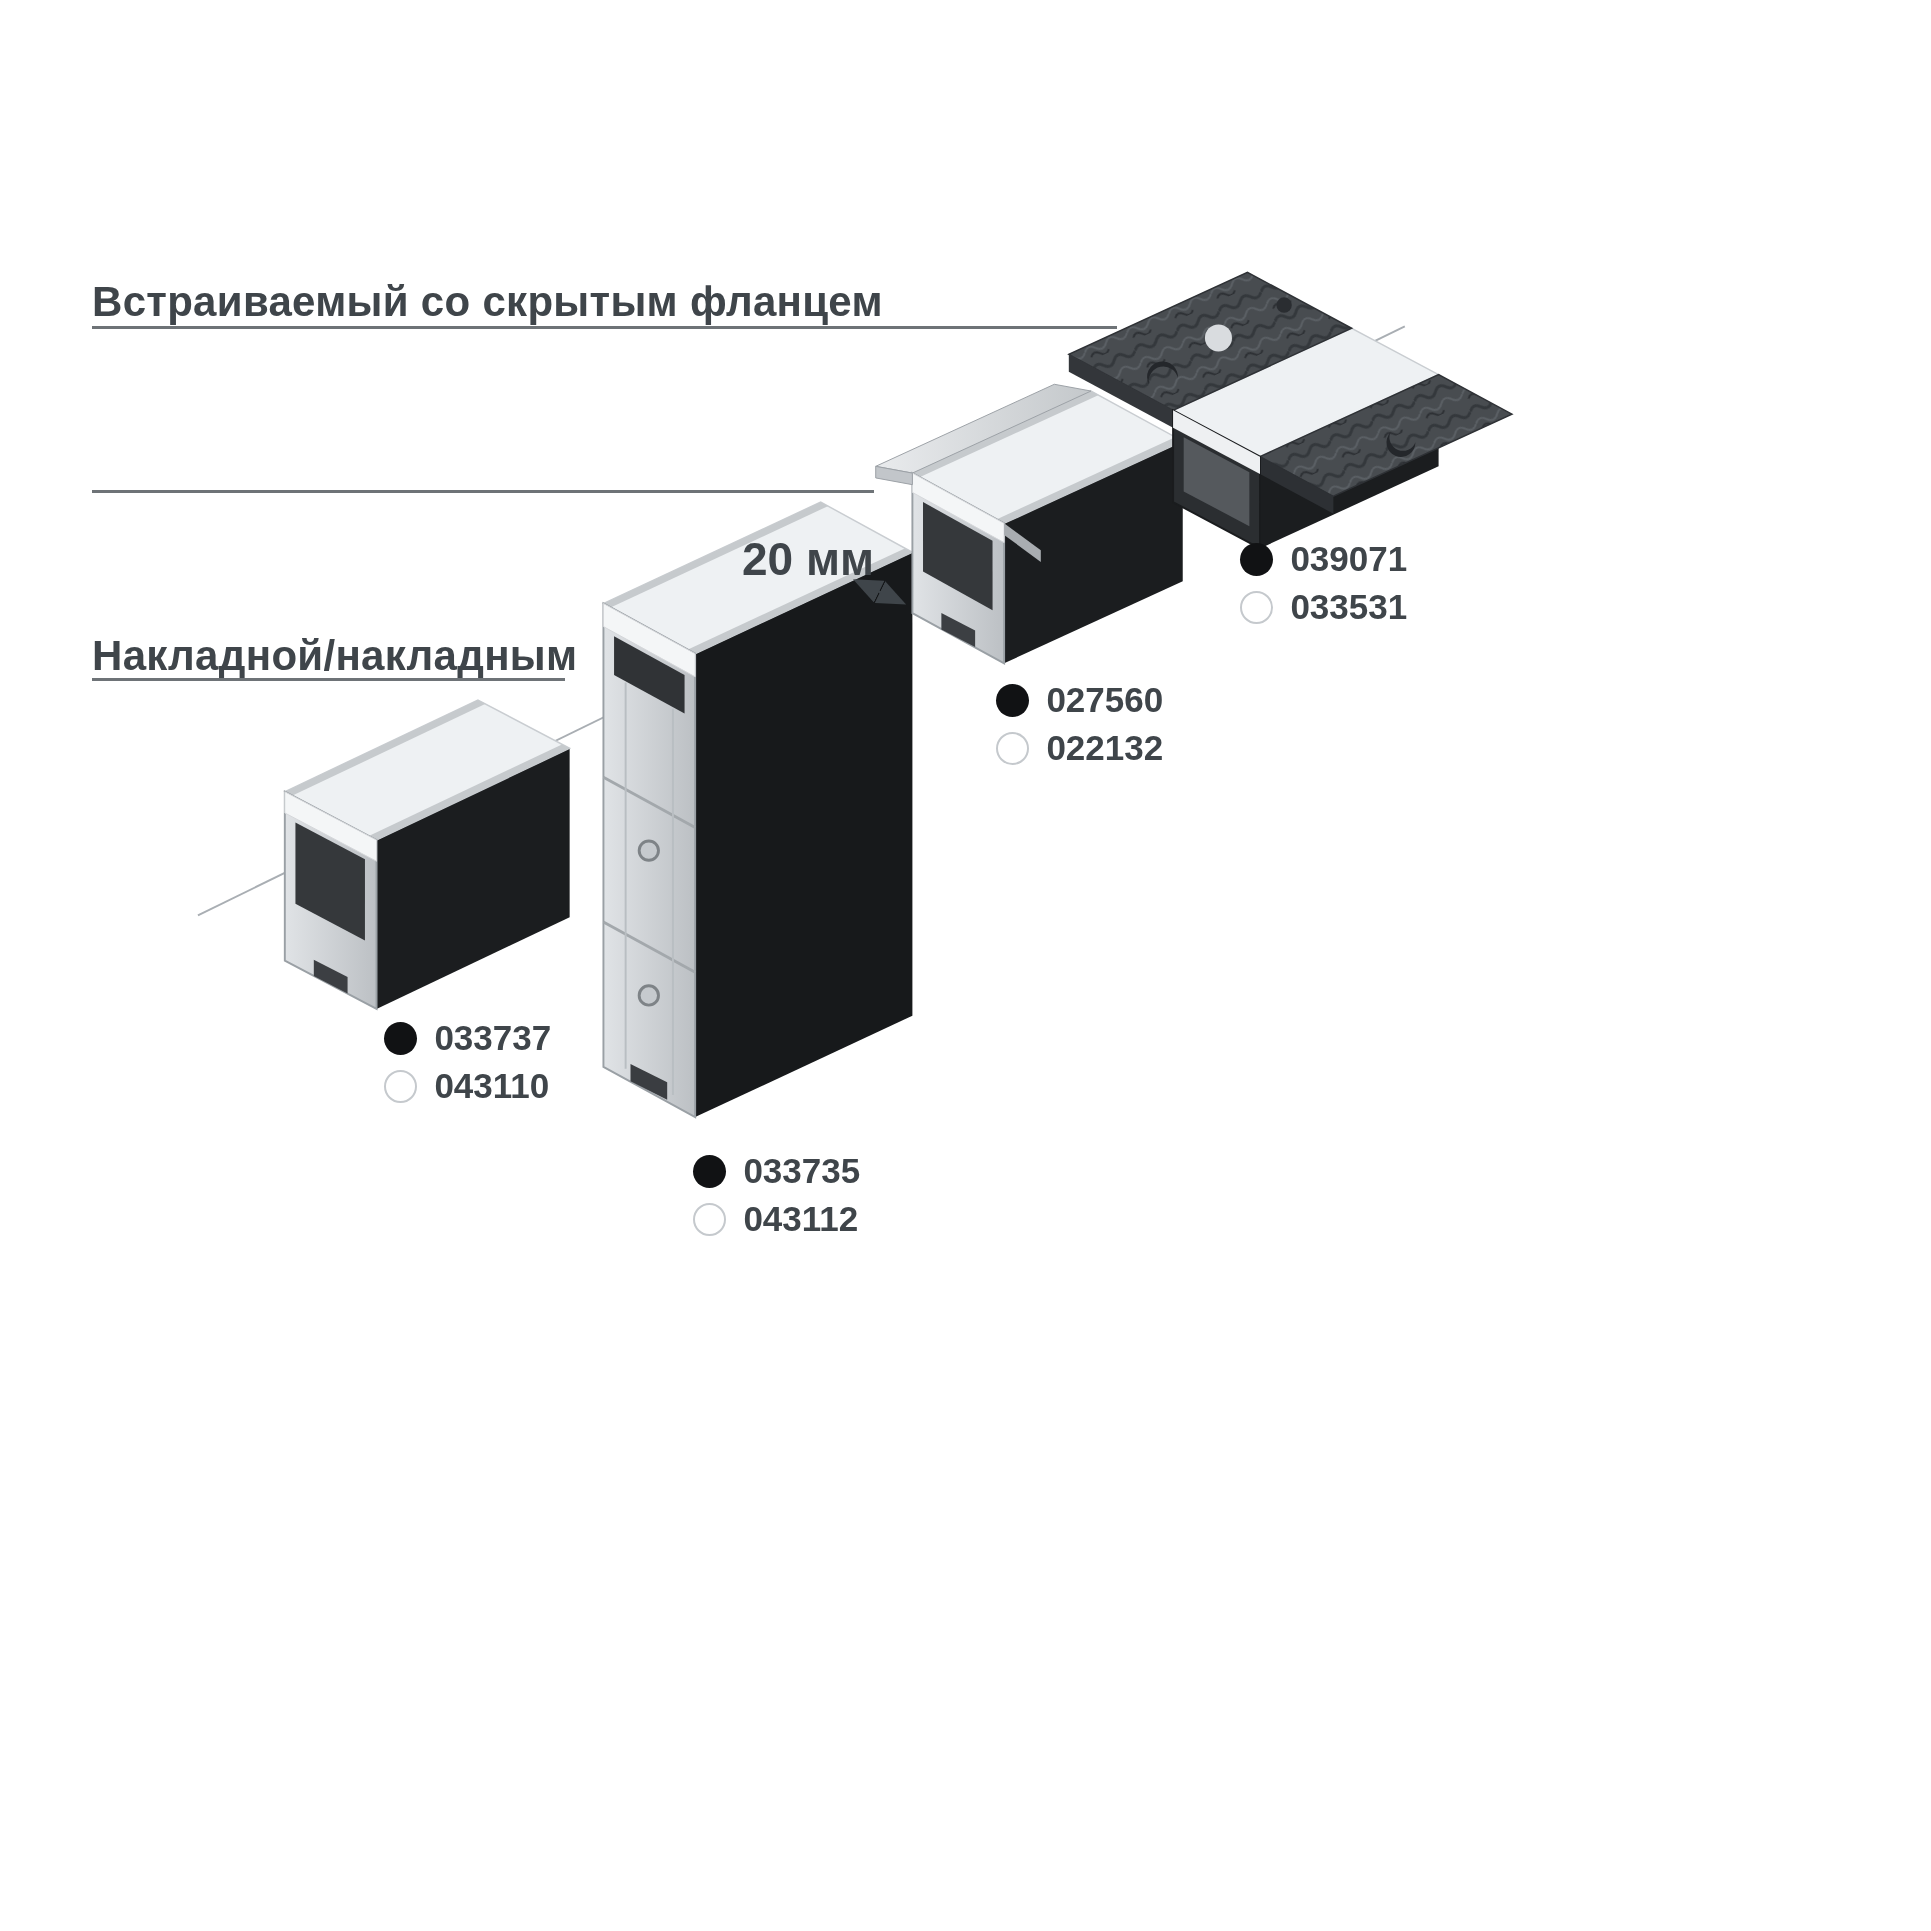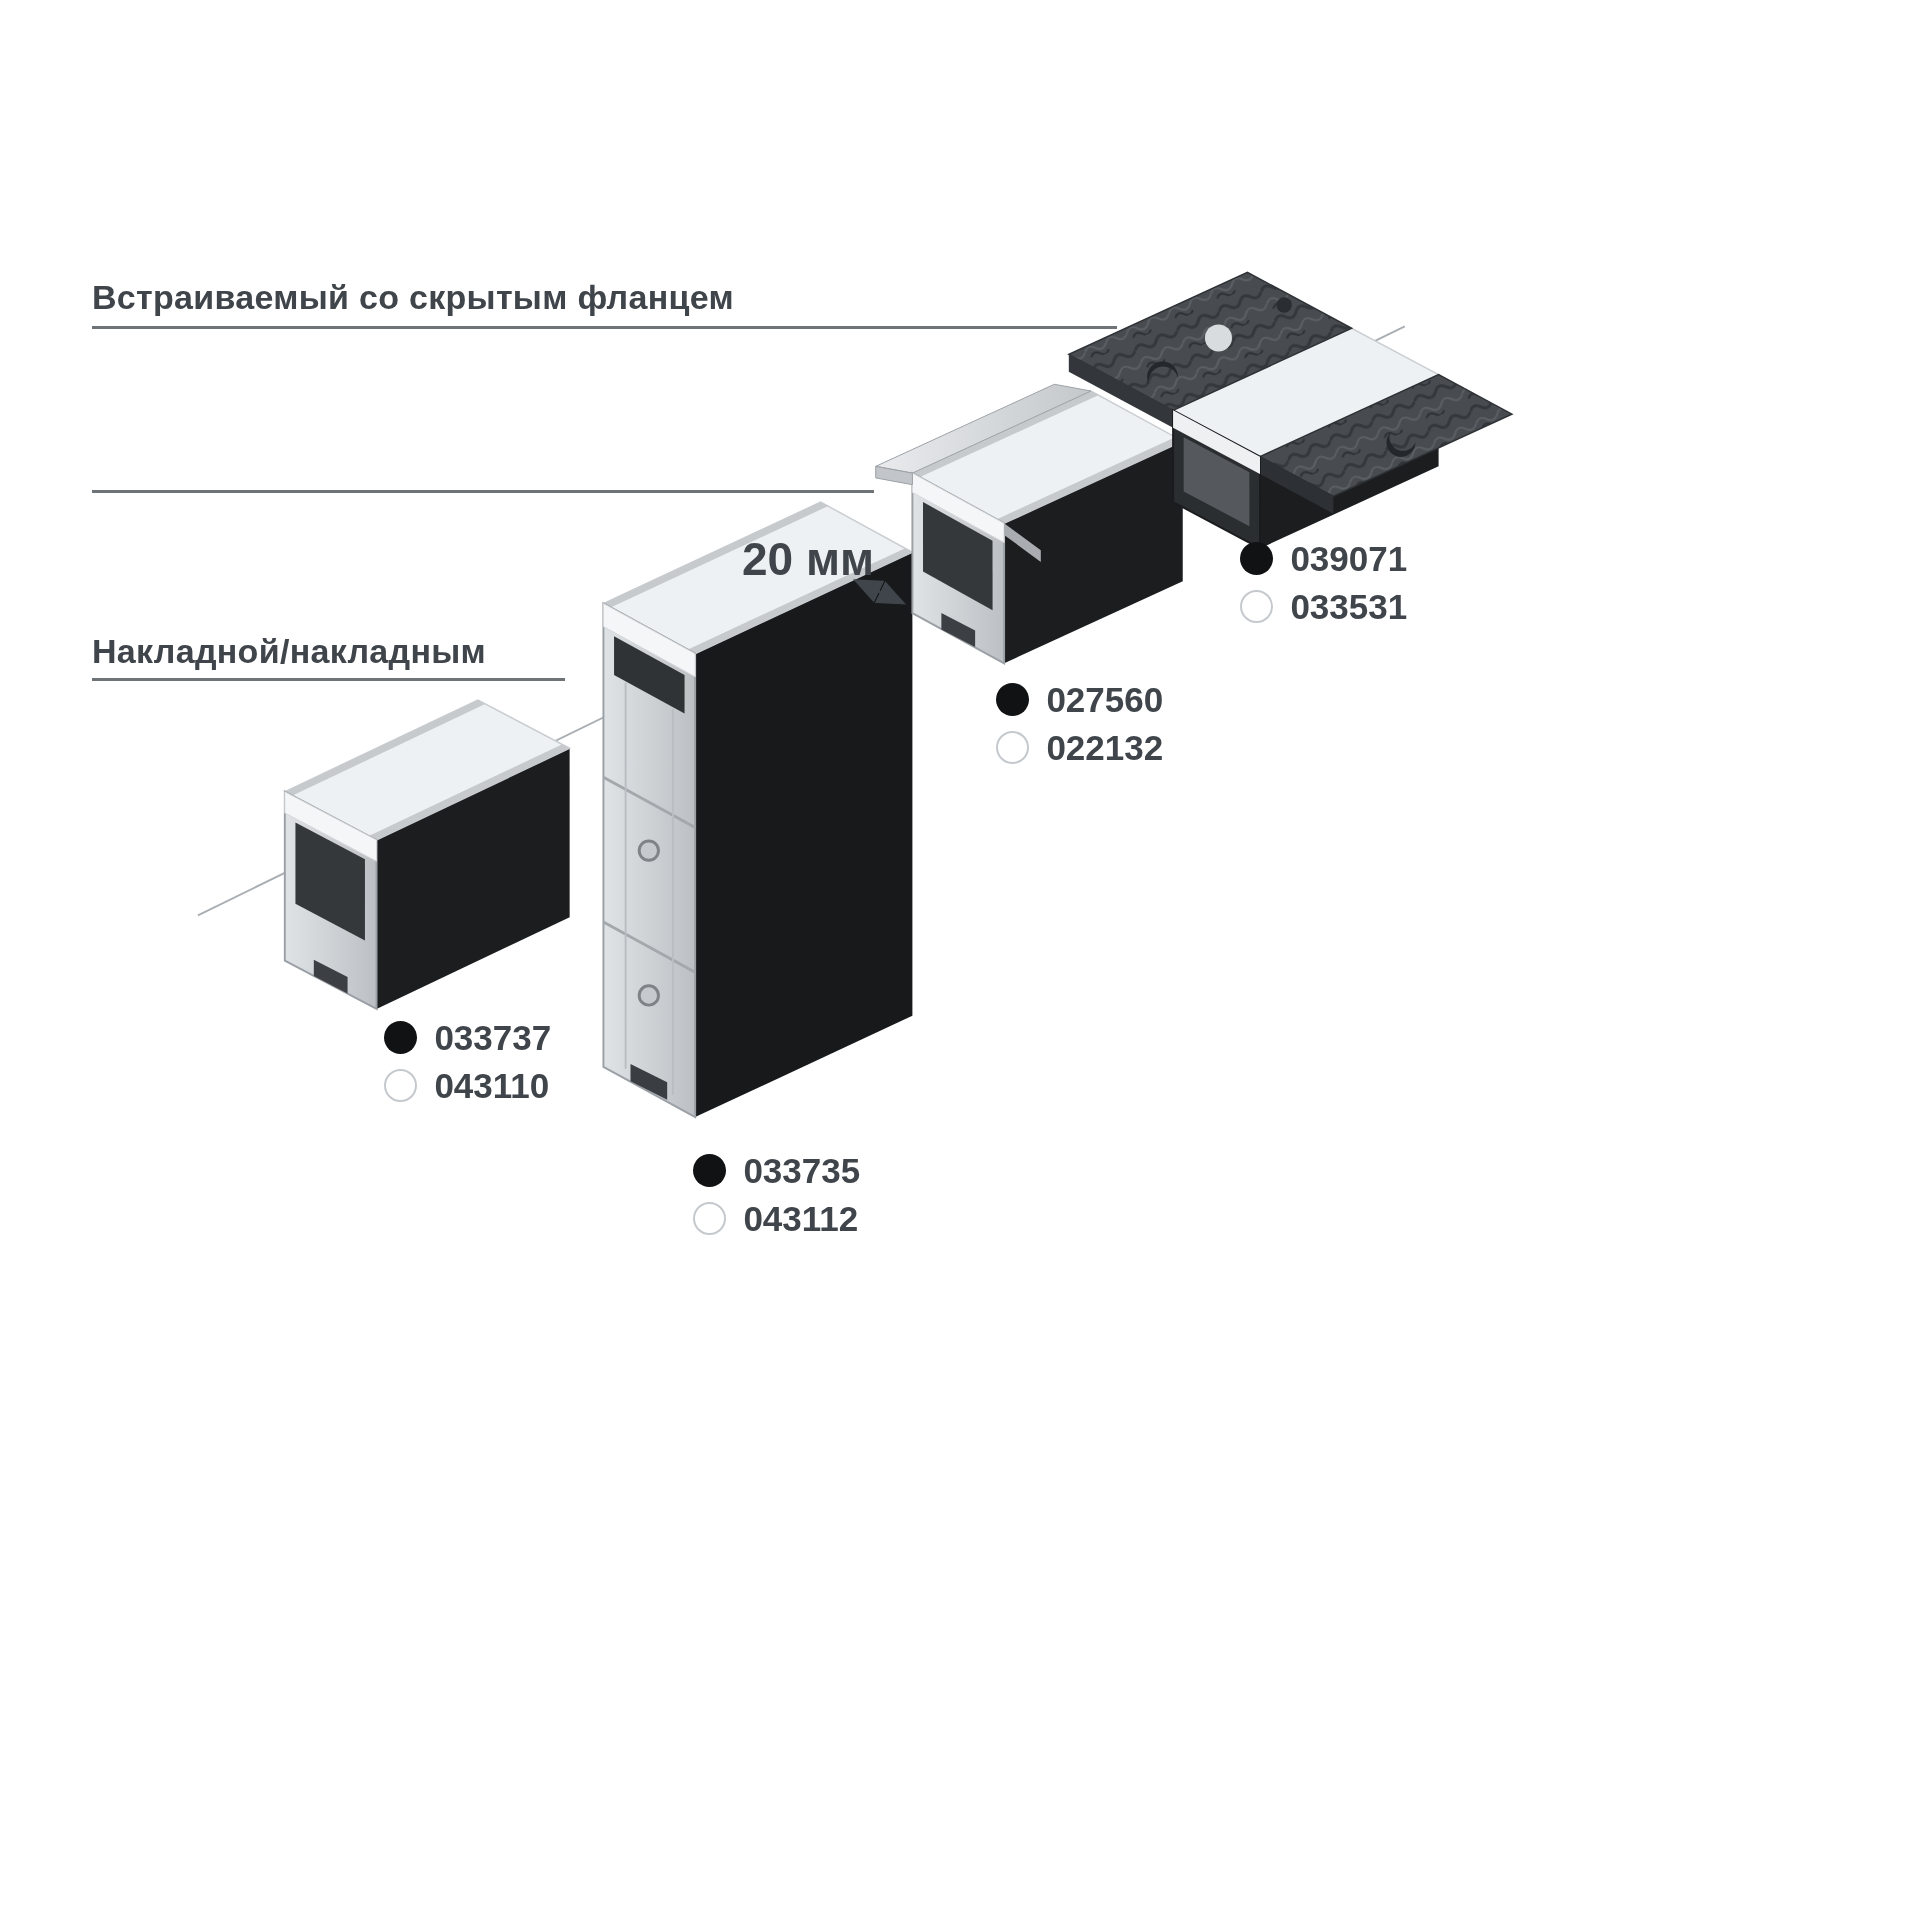--- a/index.html
+++ b/index.html
@@ -3,27 +3,27 @@
 <meta charset="utf-8">
 <style>
   html,body{margin:0;padding:0;}
   body{
     width:1931px;height:1931px;background:#ffffff;position:relative;overflow:hidden;
     font-family:"Liberation Sans",sans-serif;
   }
   .stage{position:absolute;inset:0;}
   svg.illu{position:absolute;left:0;top:0;}
   .section-label{
-    position:absolute;font-size:34px;font-weight:700;color:#3f454a;
+    position:absolute;font-size:42px;font-weight:700;color:#3f454a;
     white-space:nowrap;letter-spacing:0.3px;
   }
   .leader-line{position:absolute;height:2.9px;background:#6e7377;}
   .dim-label{position:absolute;font-size:46px;font-weight:700;color:#3f454a;white-space:nowrap;}
   .code-block{position:absolute;display:flex;flex-direction:column;gap:12.6px;}
-  .code-row{display:flex;align-items:center;gap:17.4px;}
+  .code-row{display:flex;align-items:flex-end;gap:17.4px;}
   .swatch{width:33px;height:33px;border-radius:50%;flex:0 0 auto;box-sizing:border-box;}
   .swatch.black{background:#111214;}
   .swatch.white{background:#ffffff;border:2.9px solid #c5c9cd;}
   .code-text{font-size:35px;font-weight:700;color:#3f454a;line-height:1;}
 </style>
 </head>
 <body>
 
 <div class="stage">
 

